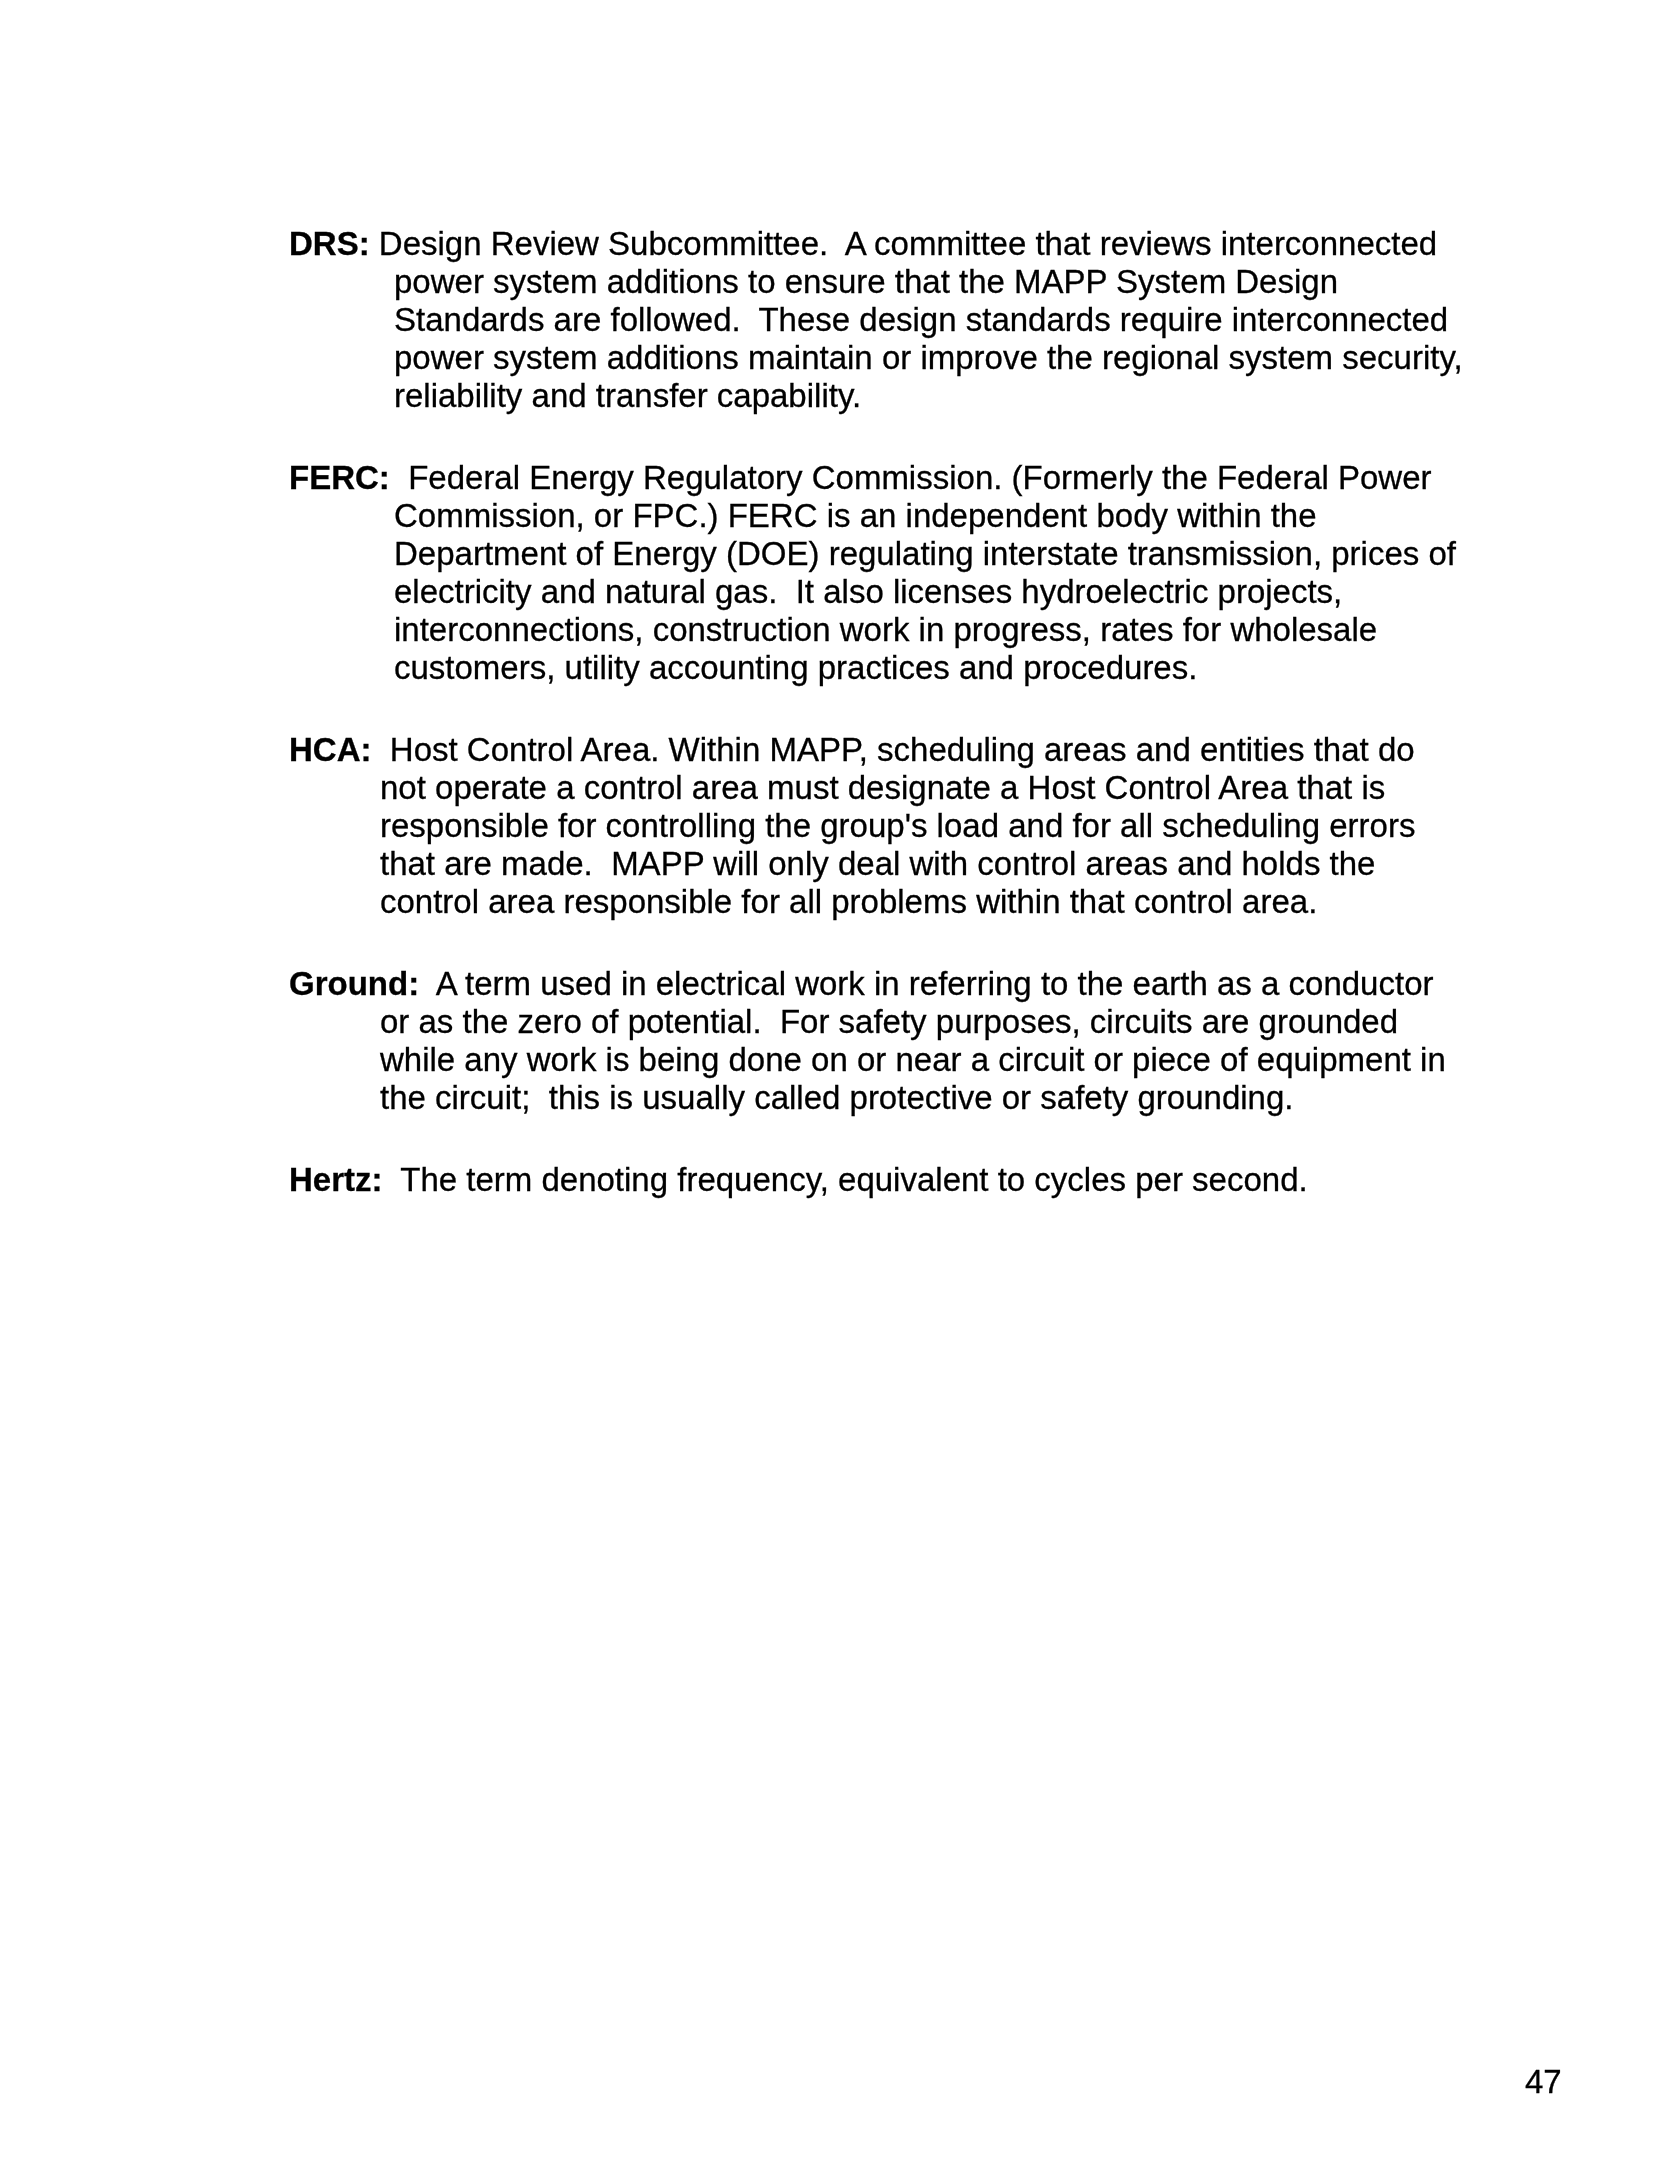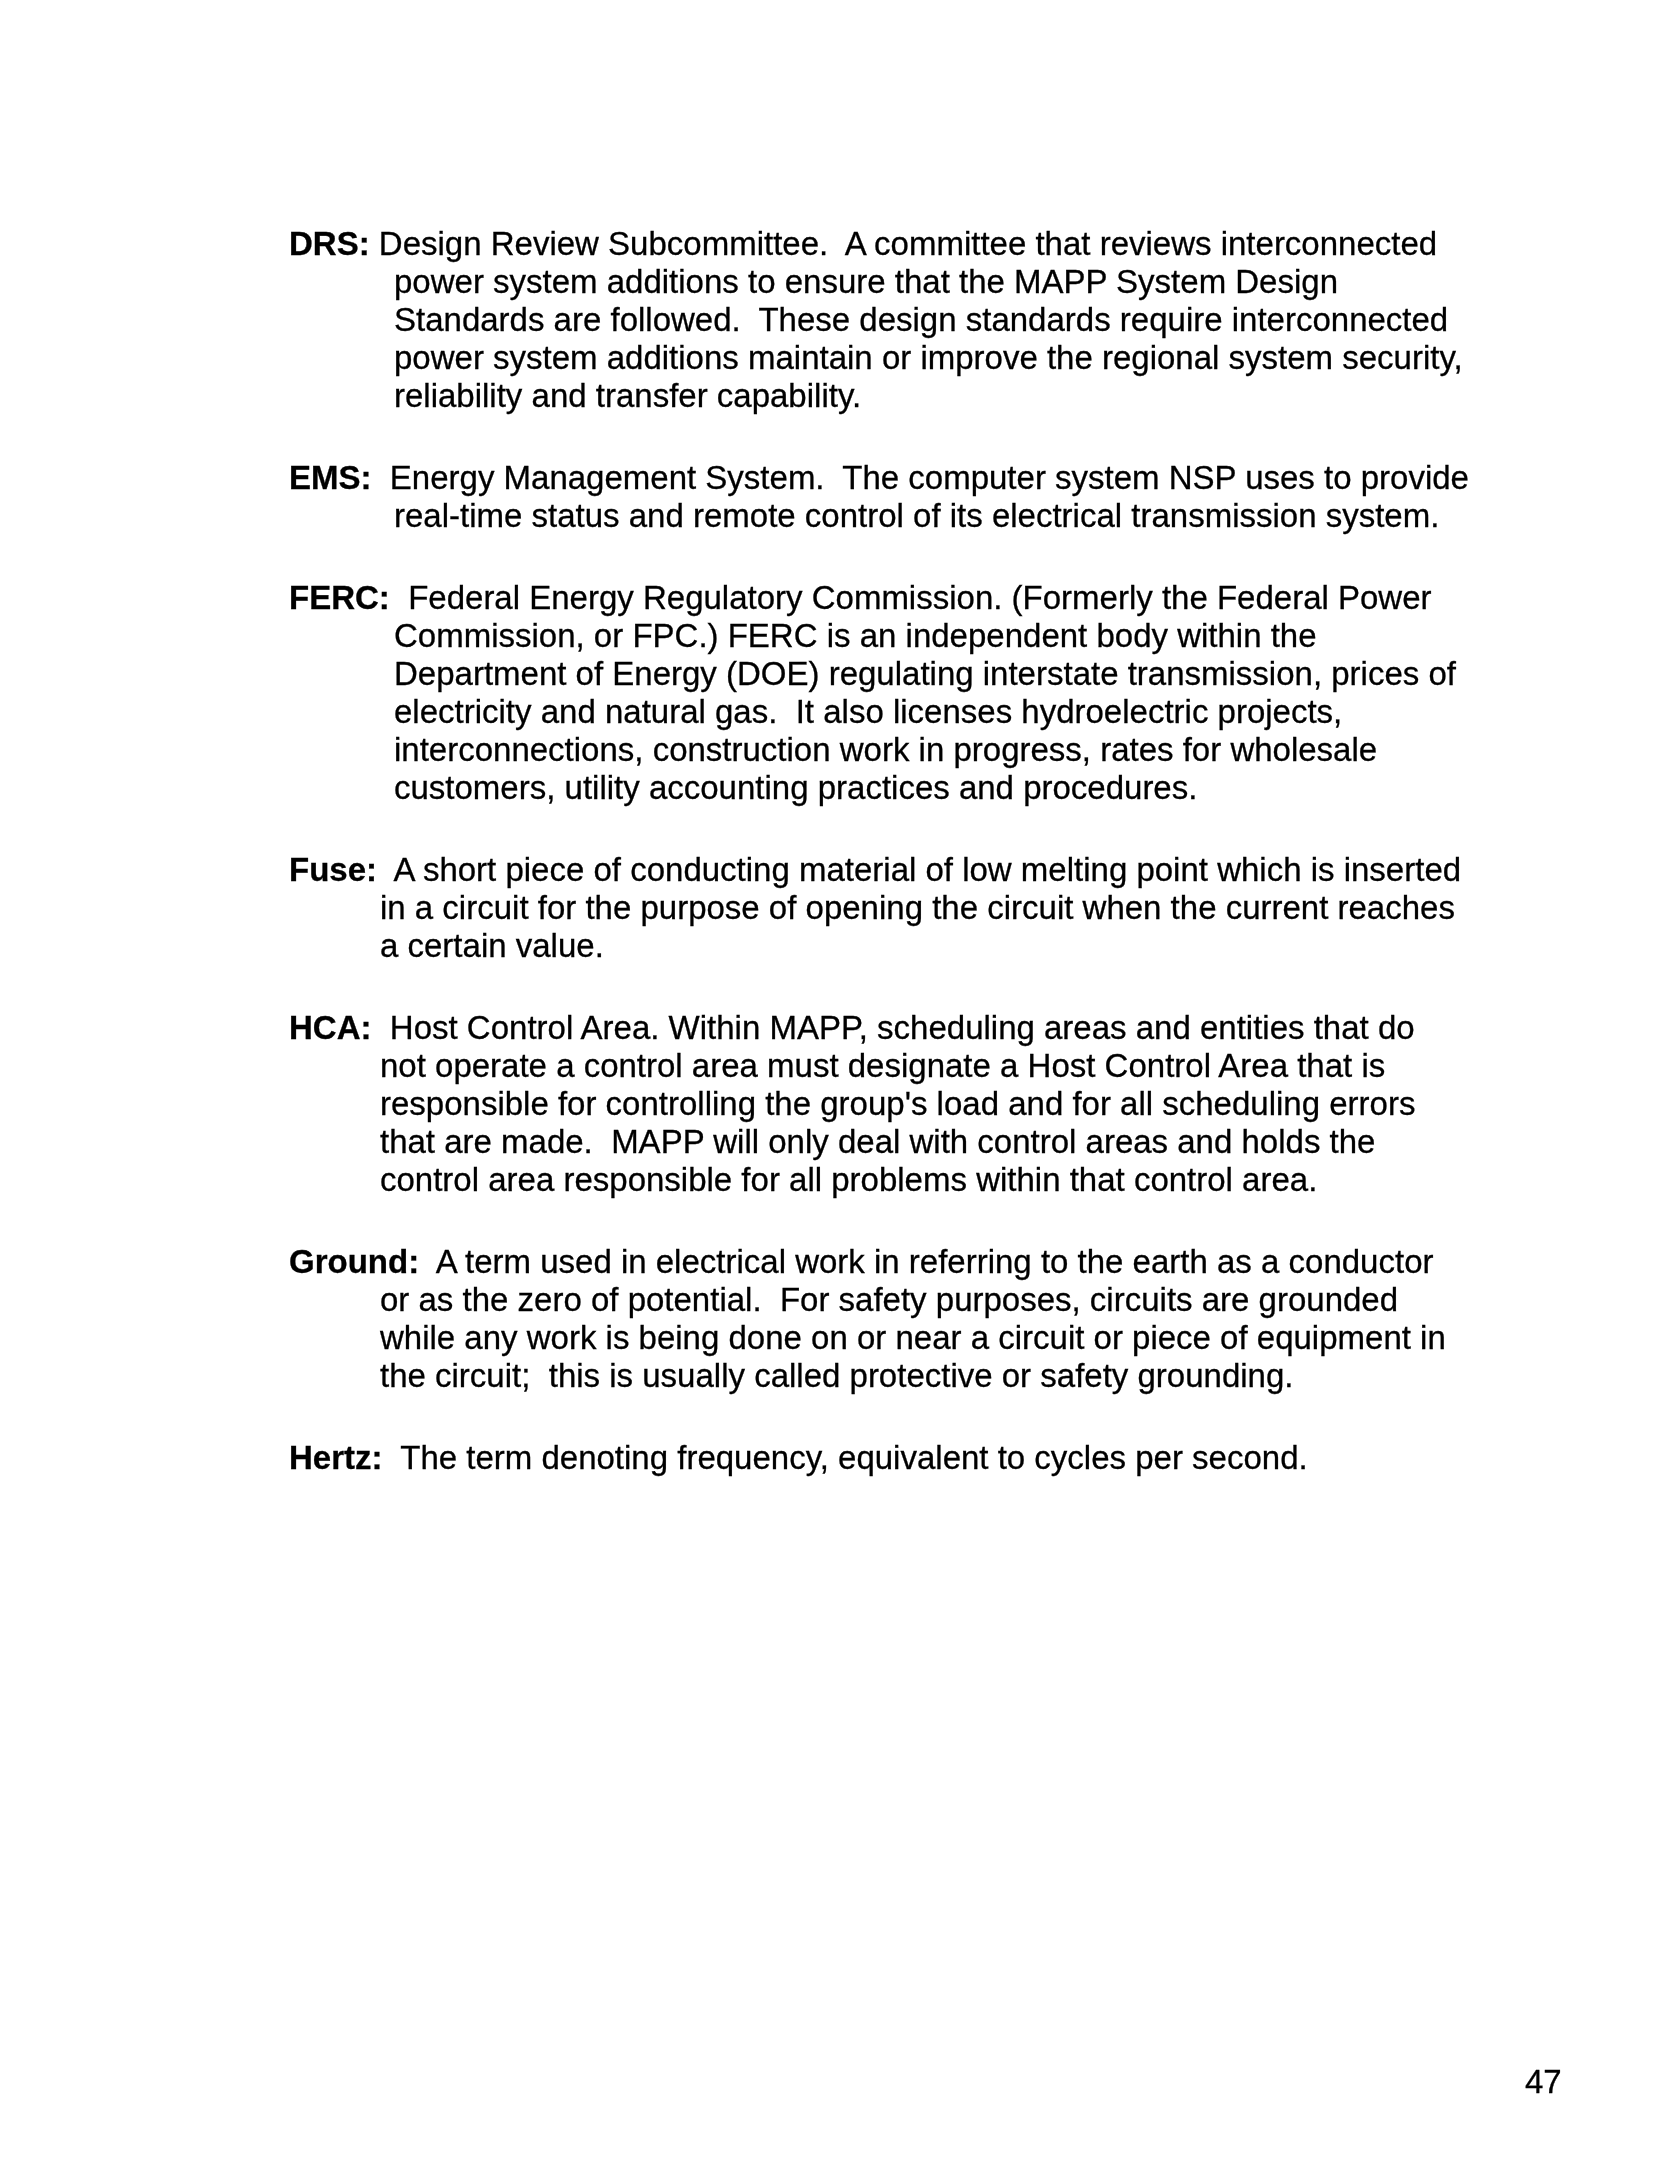--- a/index.html
+++ b/index.html
@@ -59,35 +59,30 @@
 <div class="page">
   <div class="content">
 
     <p class="entry indent-a"><span class="term">DRS:</span><span> Design Review Subcommittee.  A committee that reviews interconnected
 power system additions to ensure that the MAPP System Design
 Standards are followed.  These design standards require interconnected
 power system additions maintain or improve the regional system security,
 reliability and transfer capability.</span></p>
 
 
-    <p class="entry indent-a"><span class="term">EMS:</span><span>  Energy Management System.  The computer system NSP uses to provide
-real-time status and remote control of its electrical transmission system.</span></p>
 
 
     <p class="entry indent-a"><span class="term">FERC:</span><span>  Federal Energy Regulatory Commission. (Formerly the Federal Power
 Commission, or FPC.) FERC is an independent body within the
 Department of Energy (DOE) regulating interstate transmission, prices of
 electricity and natural gas.  It also licenses hydroelectric projects,
 interconnections, construction work in progress, rates for wholesale
 customers, utility accounting practices and procedures.</span></p>
 
 
-    <p class="entry indent-b"><span class="term">Fuse:</span><span>  A short piece of conducting material of low melting point which is inserted
-in a circuit for the purpose of opening the circuit when the current reaches
-a certain value.</span></p>
 
     <p class="entry indent-b"><span class="term">HCA:</span><span>  Host Control Area. Within MAPP, scheduling areas and entities that do
 not operate a control area must designate a Host Control Area that is
 responsible for controlling the group's load and for all scheduling errors
 that are made.  MAPP will only deal with control areas and holds the
 control area responsible for all problems within that control area.</span></p>
 
     <p class="entry indent-b"><span class="term">Ground:</span><span>  A term used in electrical work in referring to the earth as a conductor
 or as the zero of potential.  For safety purposes, circuits are grounded
 while any work is being done on or near a circuit or piece of equipment in

